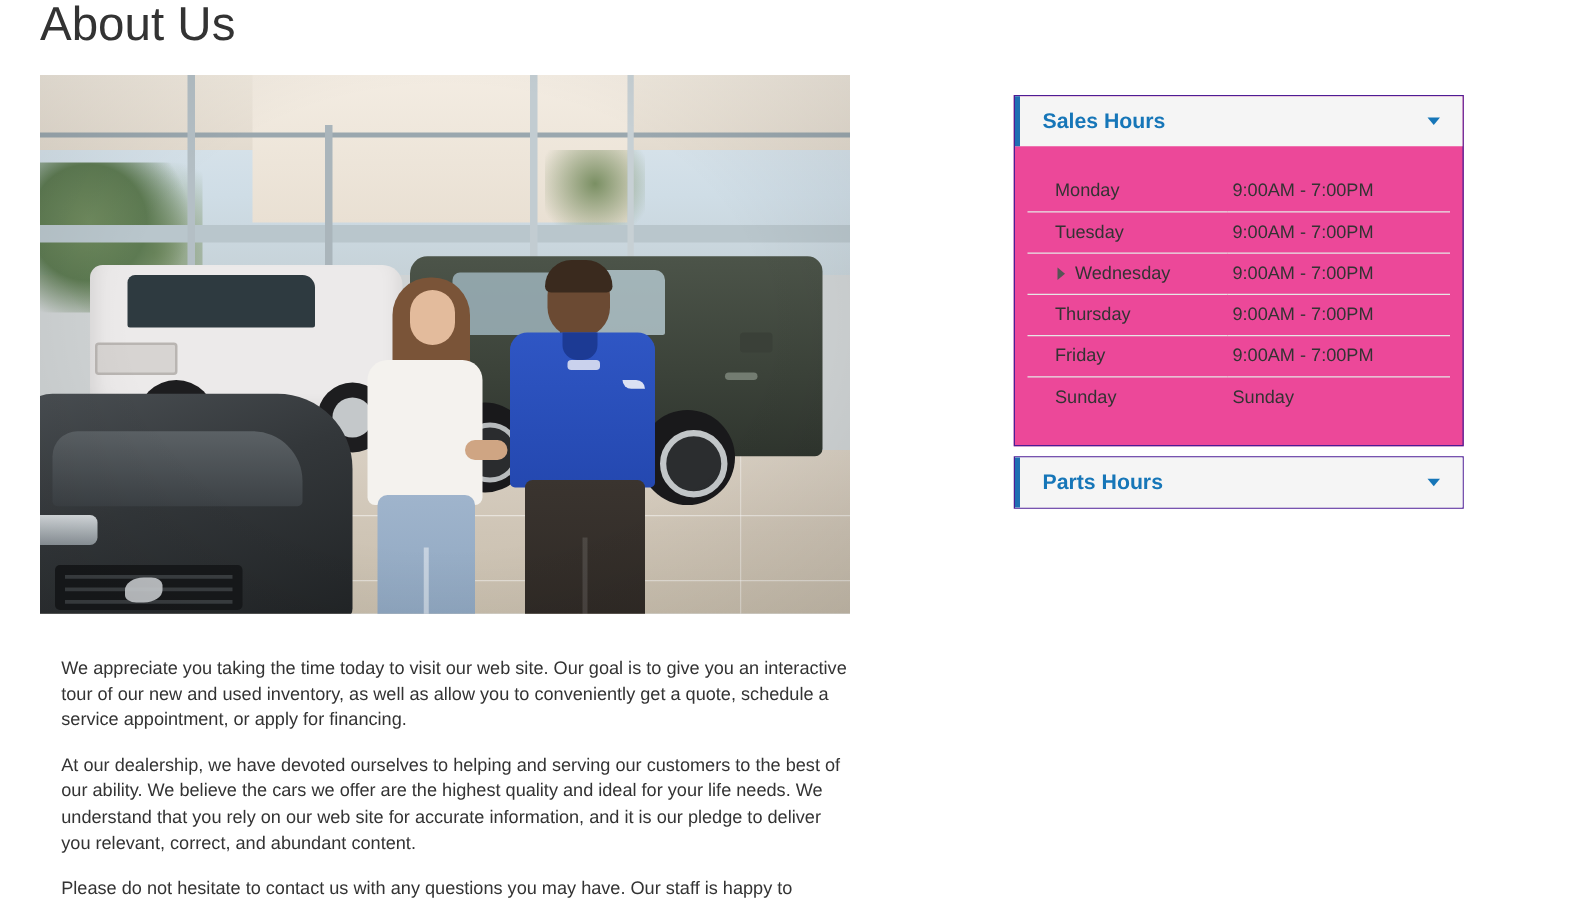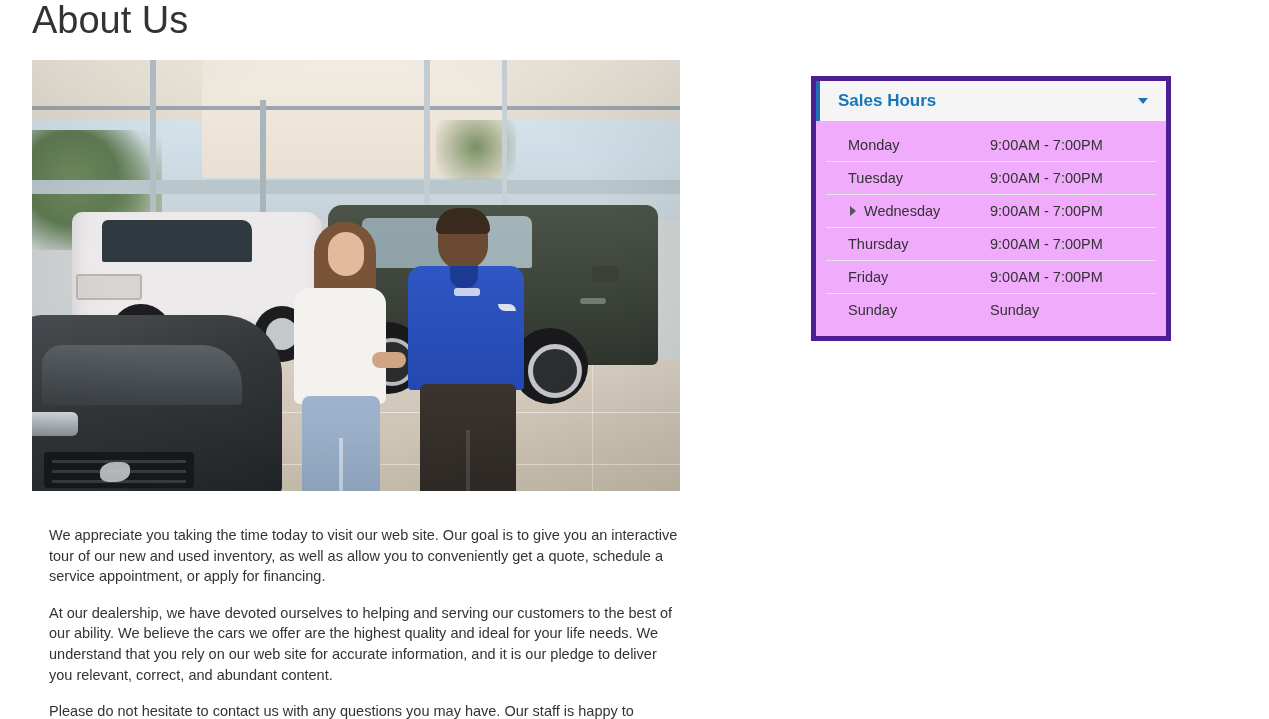--- a/index.html
+++ b/index.html
@@ -239,22 +239,22 @@
 
   
   .right-col {
     position: absolute;
     left: 811px;
     top: 76px;
     width: 360px;
   }
 
   .panel {
-    border: 5px solid #4c1d95;
-    background: #f0abfc;
+    border: 1px solid #4c1d95;
+    background: #ec4899;
     margin-bottom: 8px;
   }
   .panel-head {
     display: flex;
     align-items: center;
     justify-content: space-between;
     height: 40px;
     padding: 0 18px;
     background: #f5f5f5;
     border-left: 4px solid #1f6fb2;
@@ -270,21 +270,21 @@
     border-left: 5px solid transparent;
     border-right: 5px solid transparent;
     border-top: 6px solid #1676b8;
   }
   .panel-body {
     padding: 8px 0 10px 0;
   }
   .hours-table {
     width: 100%;
     border-collapse: collapse;
-    margin: 0 auto;
+    margin: 12px auto;
   }
   .hours-table tr { border-bottom: 1px solid #e6e6e6; }
   .hours-table tr:last-child { border-bottom: none; }
   .hours-table td {
     padding: 8px 0;
     font-size: 14.5px;
     color: #333333;
   }
   .hours-table td.day { width: 160px; padding-left: 22px; position: relative; }
   .hours-table td.time { padding-left: 4px; }
@@ -414,15 +414,21 @@
               <td class="day">Sunday</td>
               <td class="time">Sunday</td>
             </tr>
           </tbody>
             </table>
         </div>
       </div>
     </div>
 
 
+    <div class="panel">
+      <div class="panel-head">
+        <span class="panel-title">Parts Hours</span>
+        <span class="caret"></span>
+      </div>
+    </div>
 
   </div>
 </div>
 
 </body></html>

